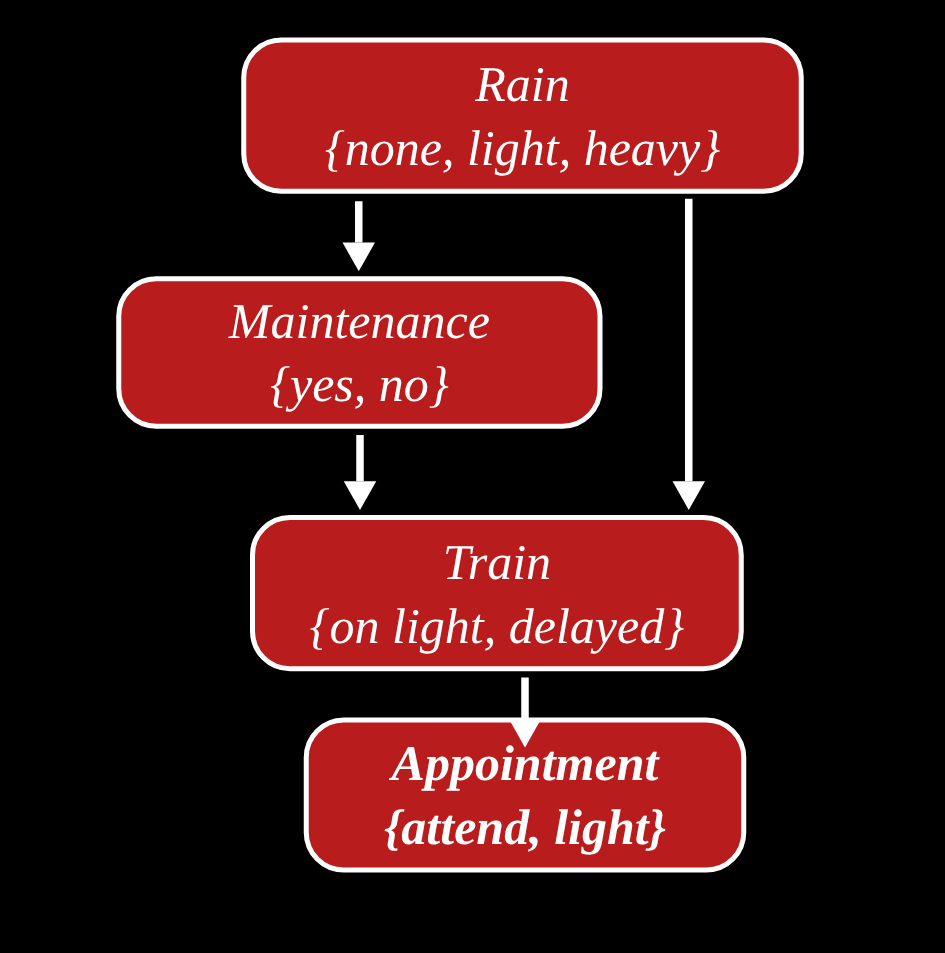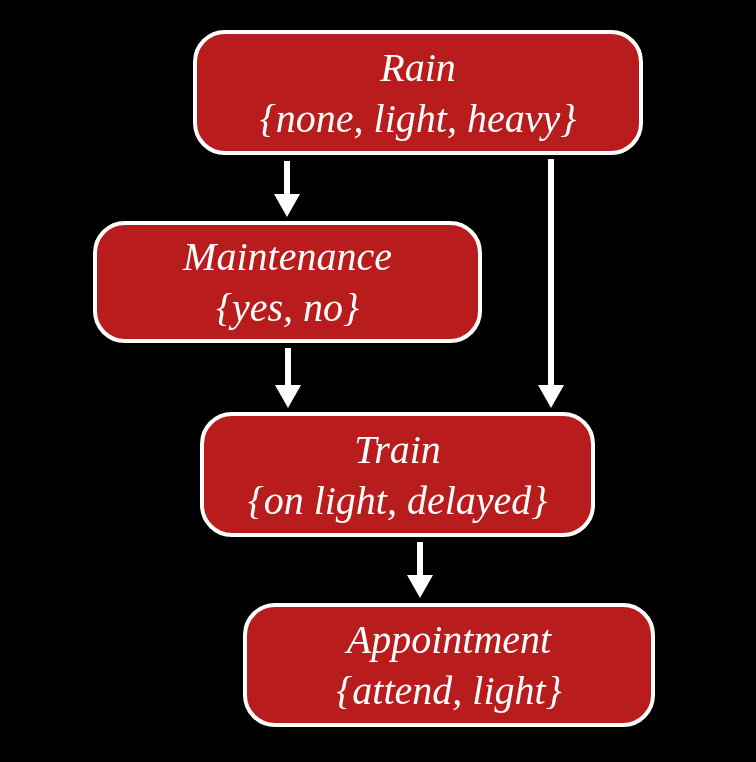--- a/index.html
+++ b/index.html
@@ -28,21 +28,21 @@
     justify-content: center;
     text-align: center;
     font-style: italic;
     font-size: 40px;
     line-height: 51px;
     white-space: nowrap;
   }
   .node-rain        { left: 193px; top: 30px;  width: 450px; height: 125px; }
   .node-maintenance { left: 93px;  top: 221px; width: 389px; height: 122px; }
   .node-train       { left: 200px; top: 412px; width: 395px; height: 125px; }
-  .node-appointment { left: 243px; top: 603px; width: 412px; height: 124px; }
+  .node-appointment { left: 243px; top: 574px; width: 354px; height: 124px; font-weight: bold; }
 
   .arrow {
     position: absolute;
     width: 6px;
     background: #ffffff;
   }
   .arrow::after {
     content: "";
     position: absolute;
     bottom: -23px;

